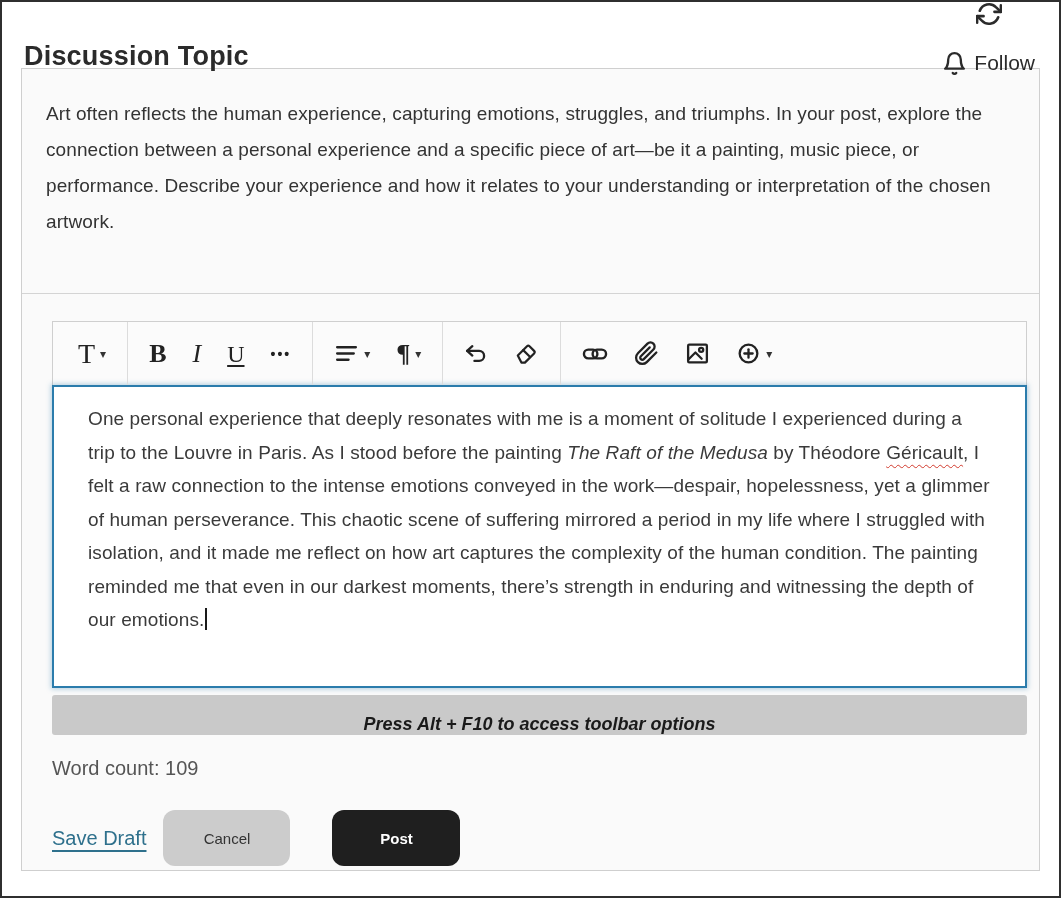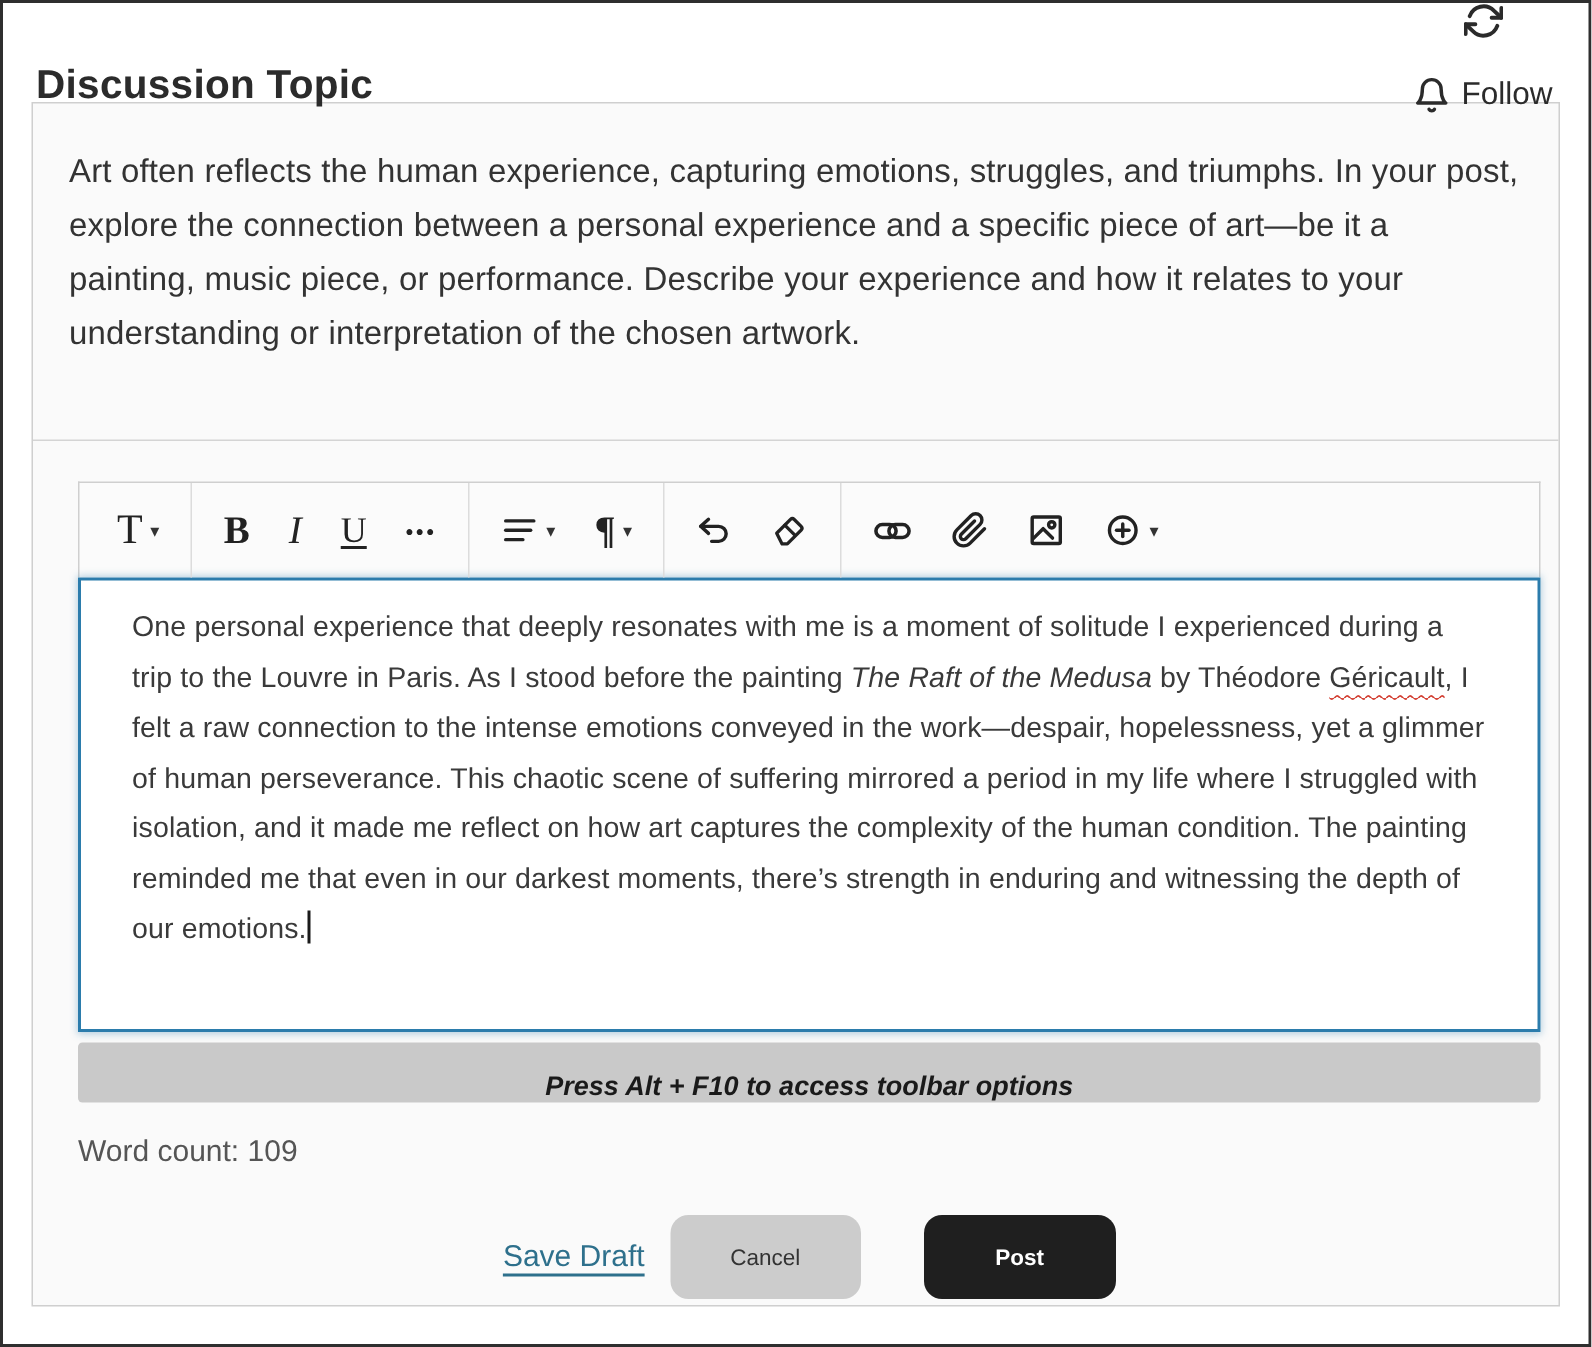--- a/index.html
+++ b/index.html
@@ -35,21 +35,21 @@
     border: 1px solid #cfcfcf;
     background: #fafafa;
     height: 803px;
   }
   .prompt-panel {
     padding: 27px 24px;
     height: 225px;
     border-bottom: 1px solid #d4d4d4;
   }
   .prompt-text {
-    font-size: 22px; line-height: 36px; color: #333333;
+    font-size: 19px; line-height: 36px; color: #333333;
     letter-spacing: 0.1px;
     max-width: 990px;
   }
 
   
   .compose { padding: 27px 30px 0 30px; }
 
   .editor { width: 975px; }
   .toolbar {
     height: 64px;
@@ -104,21 +104,21 @@
     background: #c9c9c9; border-radius: 3px;
     display: flex; align-items: flex-end; justify-content: center;
   }
   .alt-bar-text { font-size: 18px; font-weight: bold; font-style: italic; color: #1a1a1a; }
 
   .word-count { margin-top: 22px; font-size: 20px; color: #555555; }
 
   .actions {
     width: 975px;
     margin-top: 30px;
-    display: flex; align-items: center; justify-content: center;
+    display: flex; align-items: center; justify-content: flex-start;
     gap: 13px;
   }
   .save-draft {
     color: #2e708c; font-size: 20px; text-decoration: underline;
     text-underline-offset: 5px; margin-right: 4px; cursor: pointer;
   }
   .btn {
     font-family: Liberation Sans, sans-serif; font-size: 15px; border: none; cursor: pointer;
     height: 56px; border-radius: 12px;
   }

